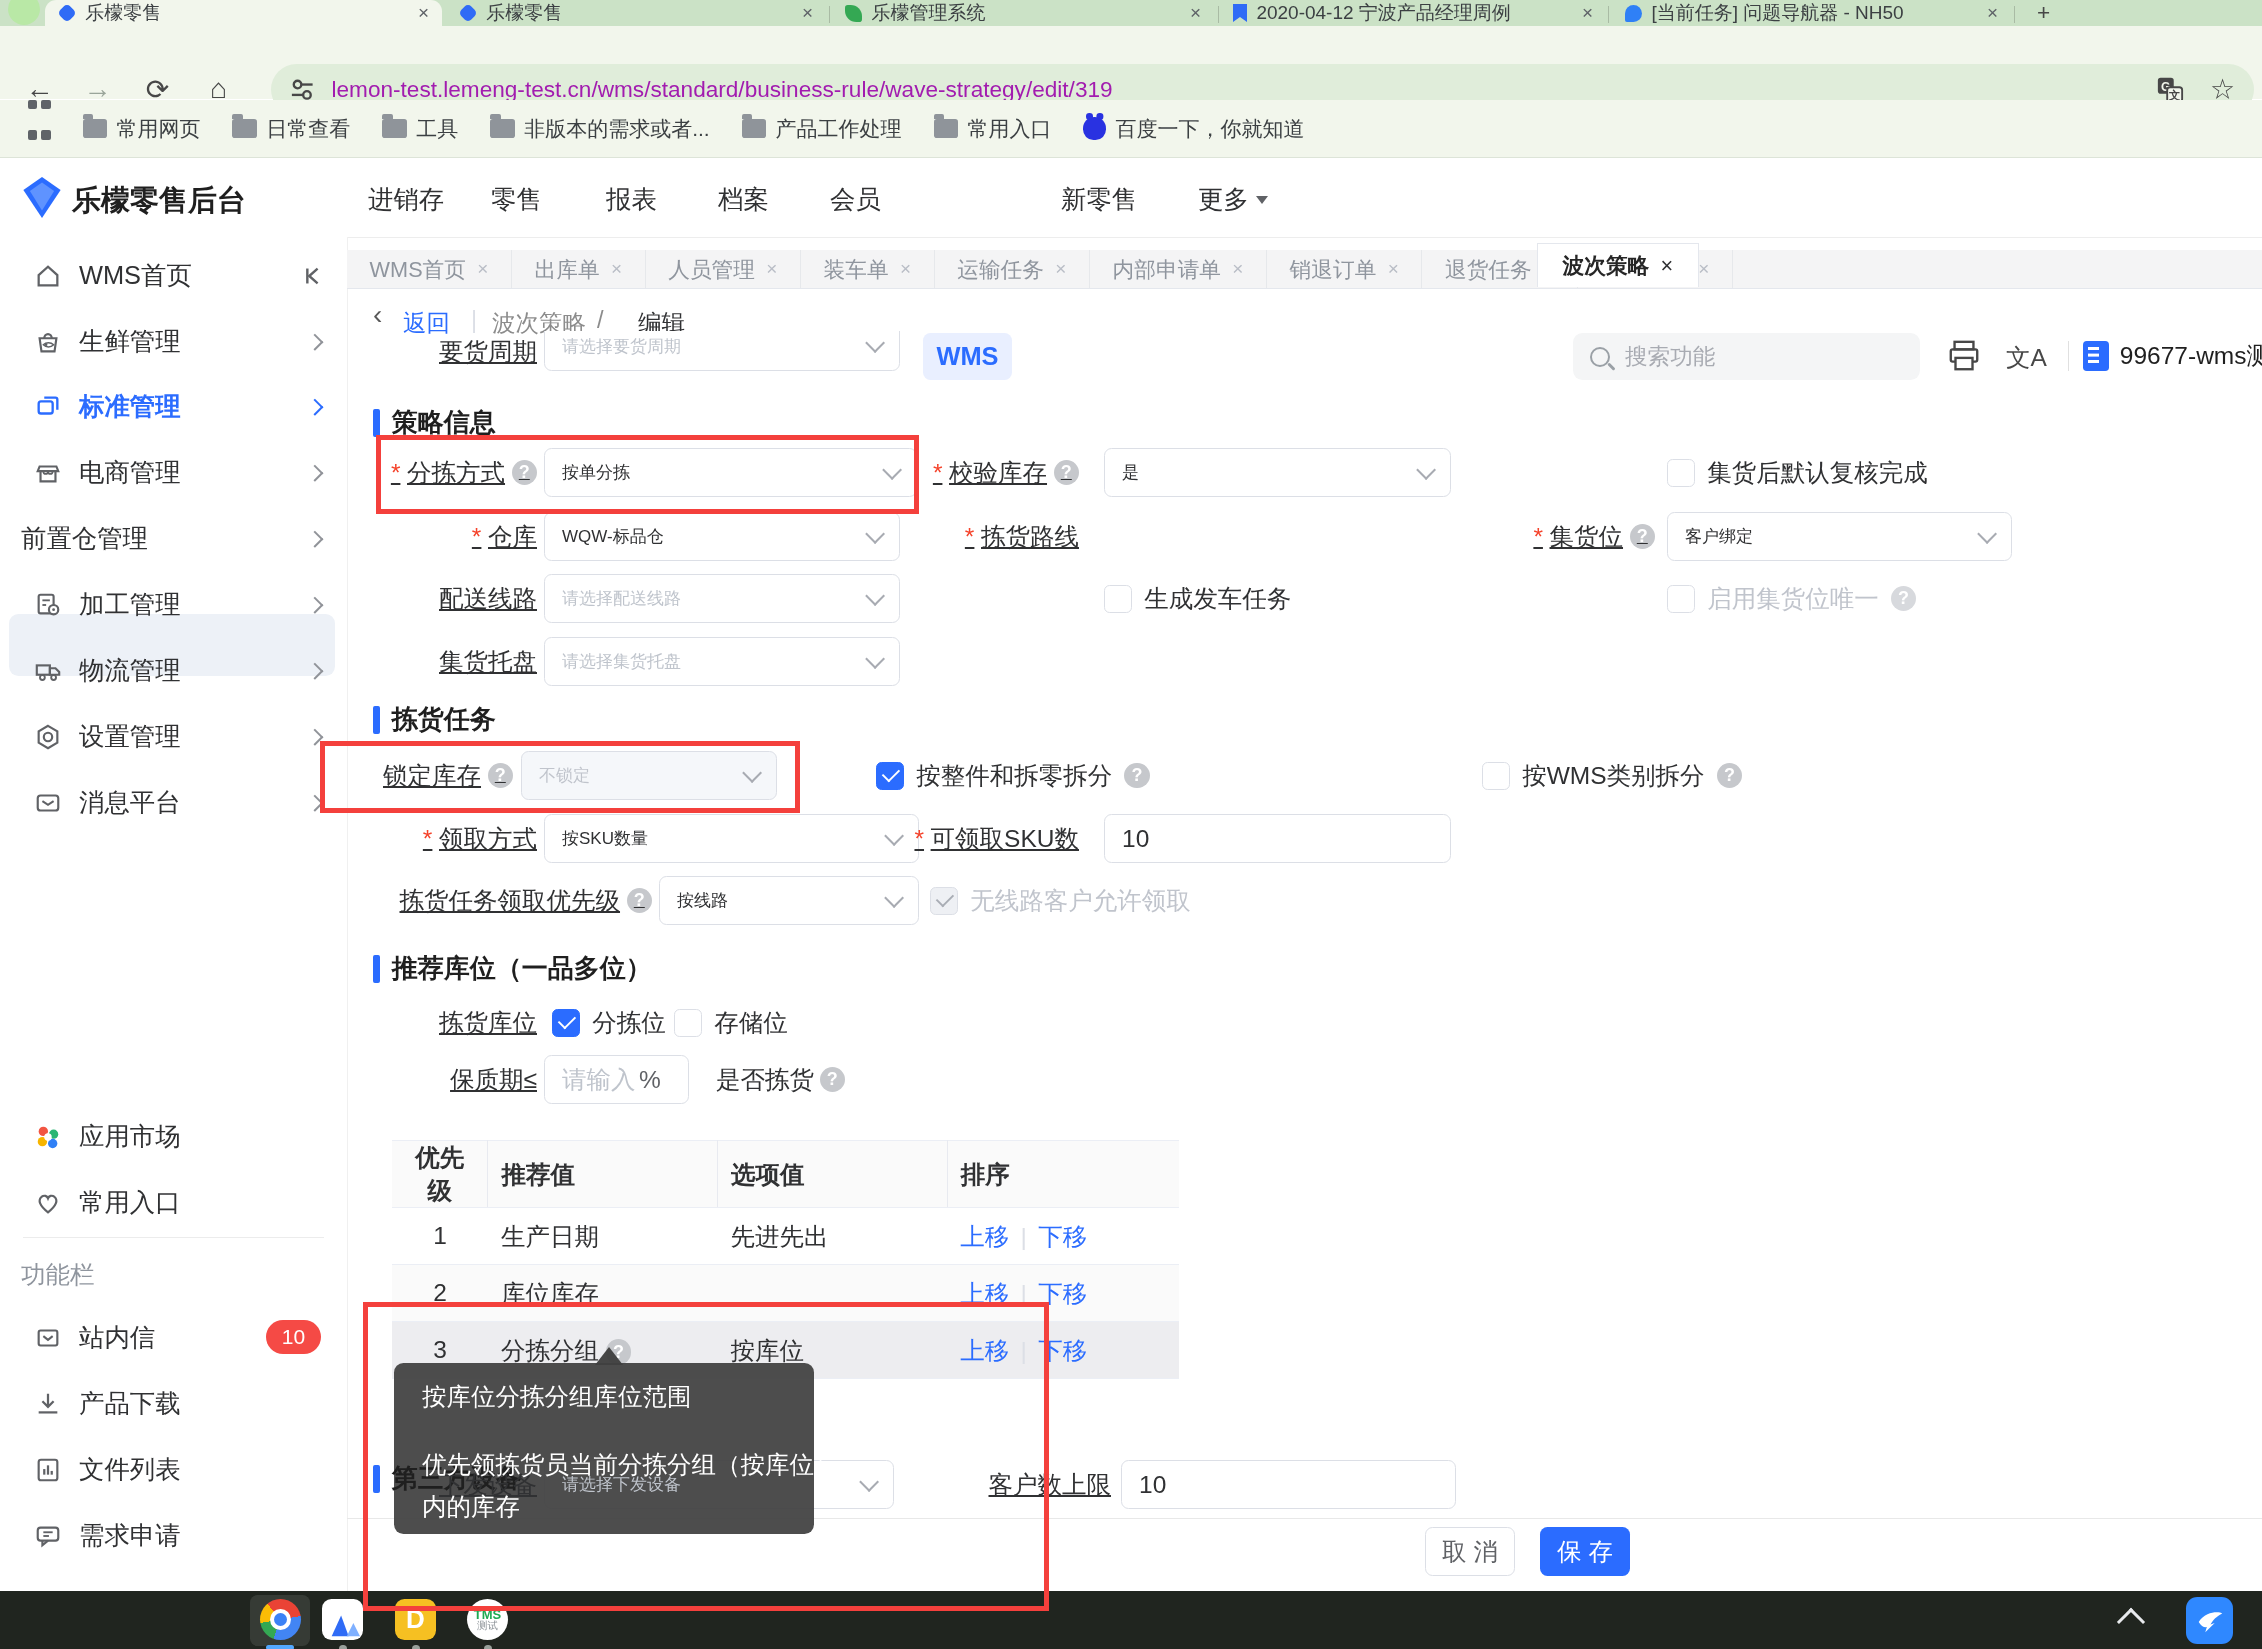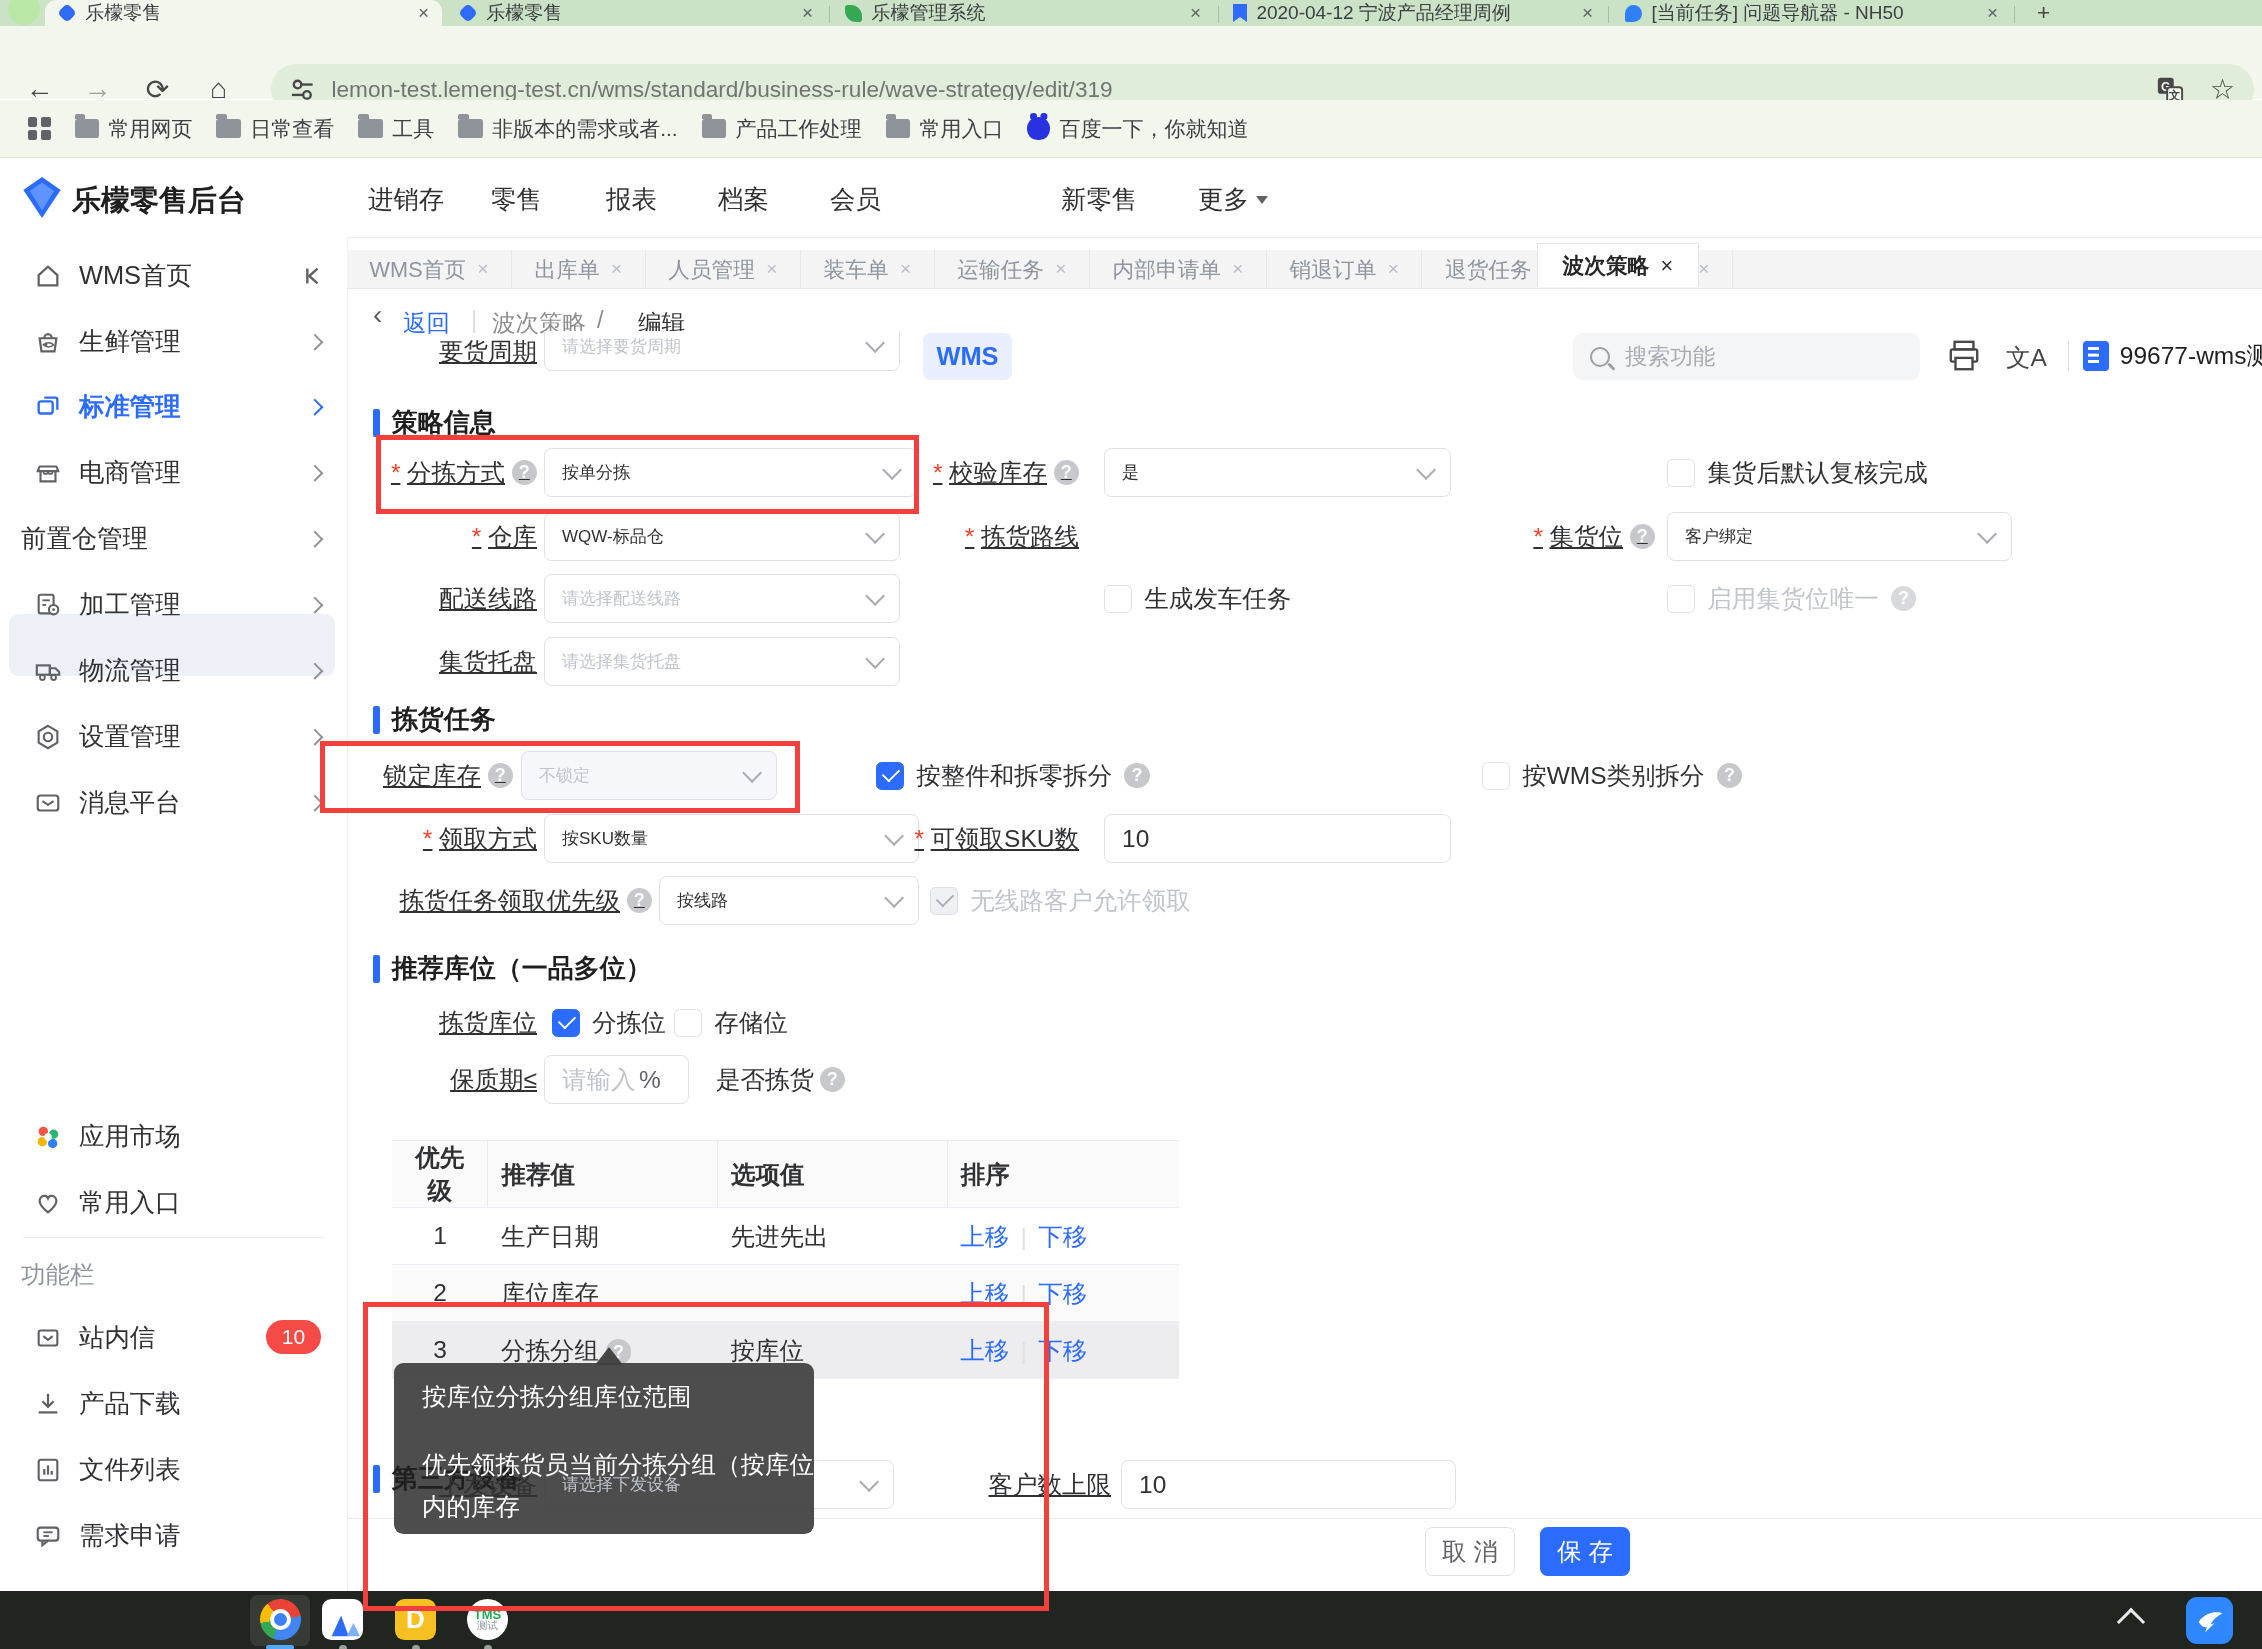--- a/index.html
+++ b/index.html
@@ -15,22 +15,22 @@
   .fav{width:17px;height:17px;flex:0 0 auto;border-radius:3.8px;}
   .fav.diamond{background:#2f6bf6;transform:rotate(45deg);border-radius:4.7px;width:14px;height:14px;margin:0 1.9px;}
   .fav.sprout{background:#34a853;border-radius:2.8px 11.3px 2.8px 11.3px;}
   .fav.bkm{background:#2f6bf6;clip-path:polygon(0 0,100% 0,100% 100%,50% 72%,0 100%);border-radius:0;width:14px;height:18px;}
   .fav.pin{background:#2f80f6;border-radius:50% 50% 50% 1.9px;}
   #profiledot{position:absolute;left:7.5px;top:-7.5px;width:32px;height:32px;border-radius:50%;background:#b9e8a6;}
   #toolbar{position:absolute;left:0;top:26px;width:2263px;height:73px;background:#f2f6ec;}
   .navbtn{position:absolute;top:43px;font-size:28px;color:#474747;width:41px;text-align:center;transform:translateY(-50%);}
   .navbtn.dis{color:#9aa59a;}
   #urlpill{position:absolute;left:271px;top:38px;width:1983px;height:51px;background:#e0edda;border-radius:25.4px;display:flex;align-items:center;box-sizing:border-box;padding:0 19px;}
-  #urltext{font-size:22.6px;color:#737373;margin-left:15px;flex:1;border:none;background:transparent;outline:none;font-family:inherit;}
-  #bookmarks{position:absolute;left:0;top:100px;width:2263px;height:58px;background:#f2f6ec;border-bottom:0.9px solid #dde4d8;display:flex;align-items:center;gap:24px;padding:0 28px;box-sizing:border-box;}
+  #urltext{font-size:22.6px;color:#a21caf;margin-left:15px;flex:1;border:none;background:transparent;outline:none;font-family:inherit;}
+  #bookmarks{position:absolute;left:0;top:100px;width:2263px;height:58px;background:#f2f6ec;border-bottom:0.9px solid #dde4d8;display:flex;gap:32px;padding:0 28px;box-sizing:border-box;}
   .bm{display:flex;align-items:center;gap:9.4px;font-size:21px;color:#3c4043;white-space:nowrap;}
   .folder{width:24.5px;height:19px;background:#8f949a;border-radius:2.8px;position:relative;}
   .folder::before{content:"";position:absolute;top:-4.7px;left:0;width:10.4px;height:4.7px;background:#8f949a;border-radius:1.9px 1.9px 0 0;}
   .gridicon{display:grid;grid-template-columns:9.4px 9.4px;grid-gap:3.8px;}
   .gridicon span{width:9.4px;height:9.4px;background:#5f6368;border-radius:1.9px;}
   .paw{width:22.6px;height:22.6px;border-radius:50% 50% 46% 46%;background:#2932e1;position:relative;}
   .paw::before{content:"";position:absolute;top:-3.8px;left:2.8px;width:6.6px;height:6.6px;border-radius:50%;background:#2932e1;box-shadow:10.4px 0 0 #2932e1;}
   
   #mainnav{position:absolute;left:0;top:158px;width:2263px;height:79px;background:#fff;border-bottom:0.9px solid #ededed;}
   .logo-gem{position:absolute;left:22.6px;top:19px;width:38px;height:41px;}

